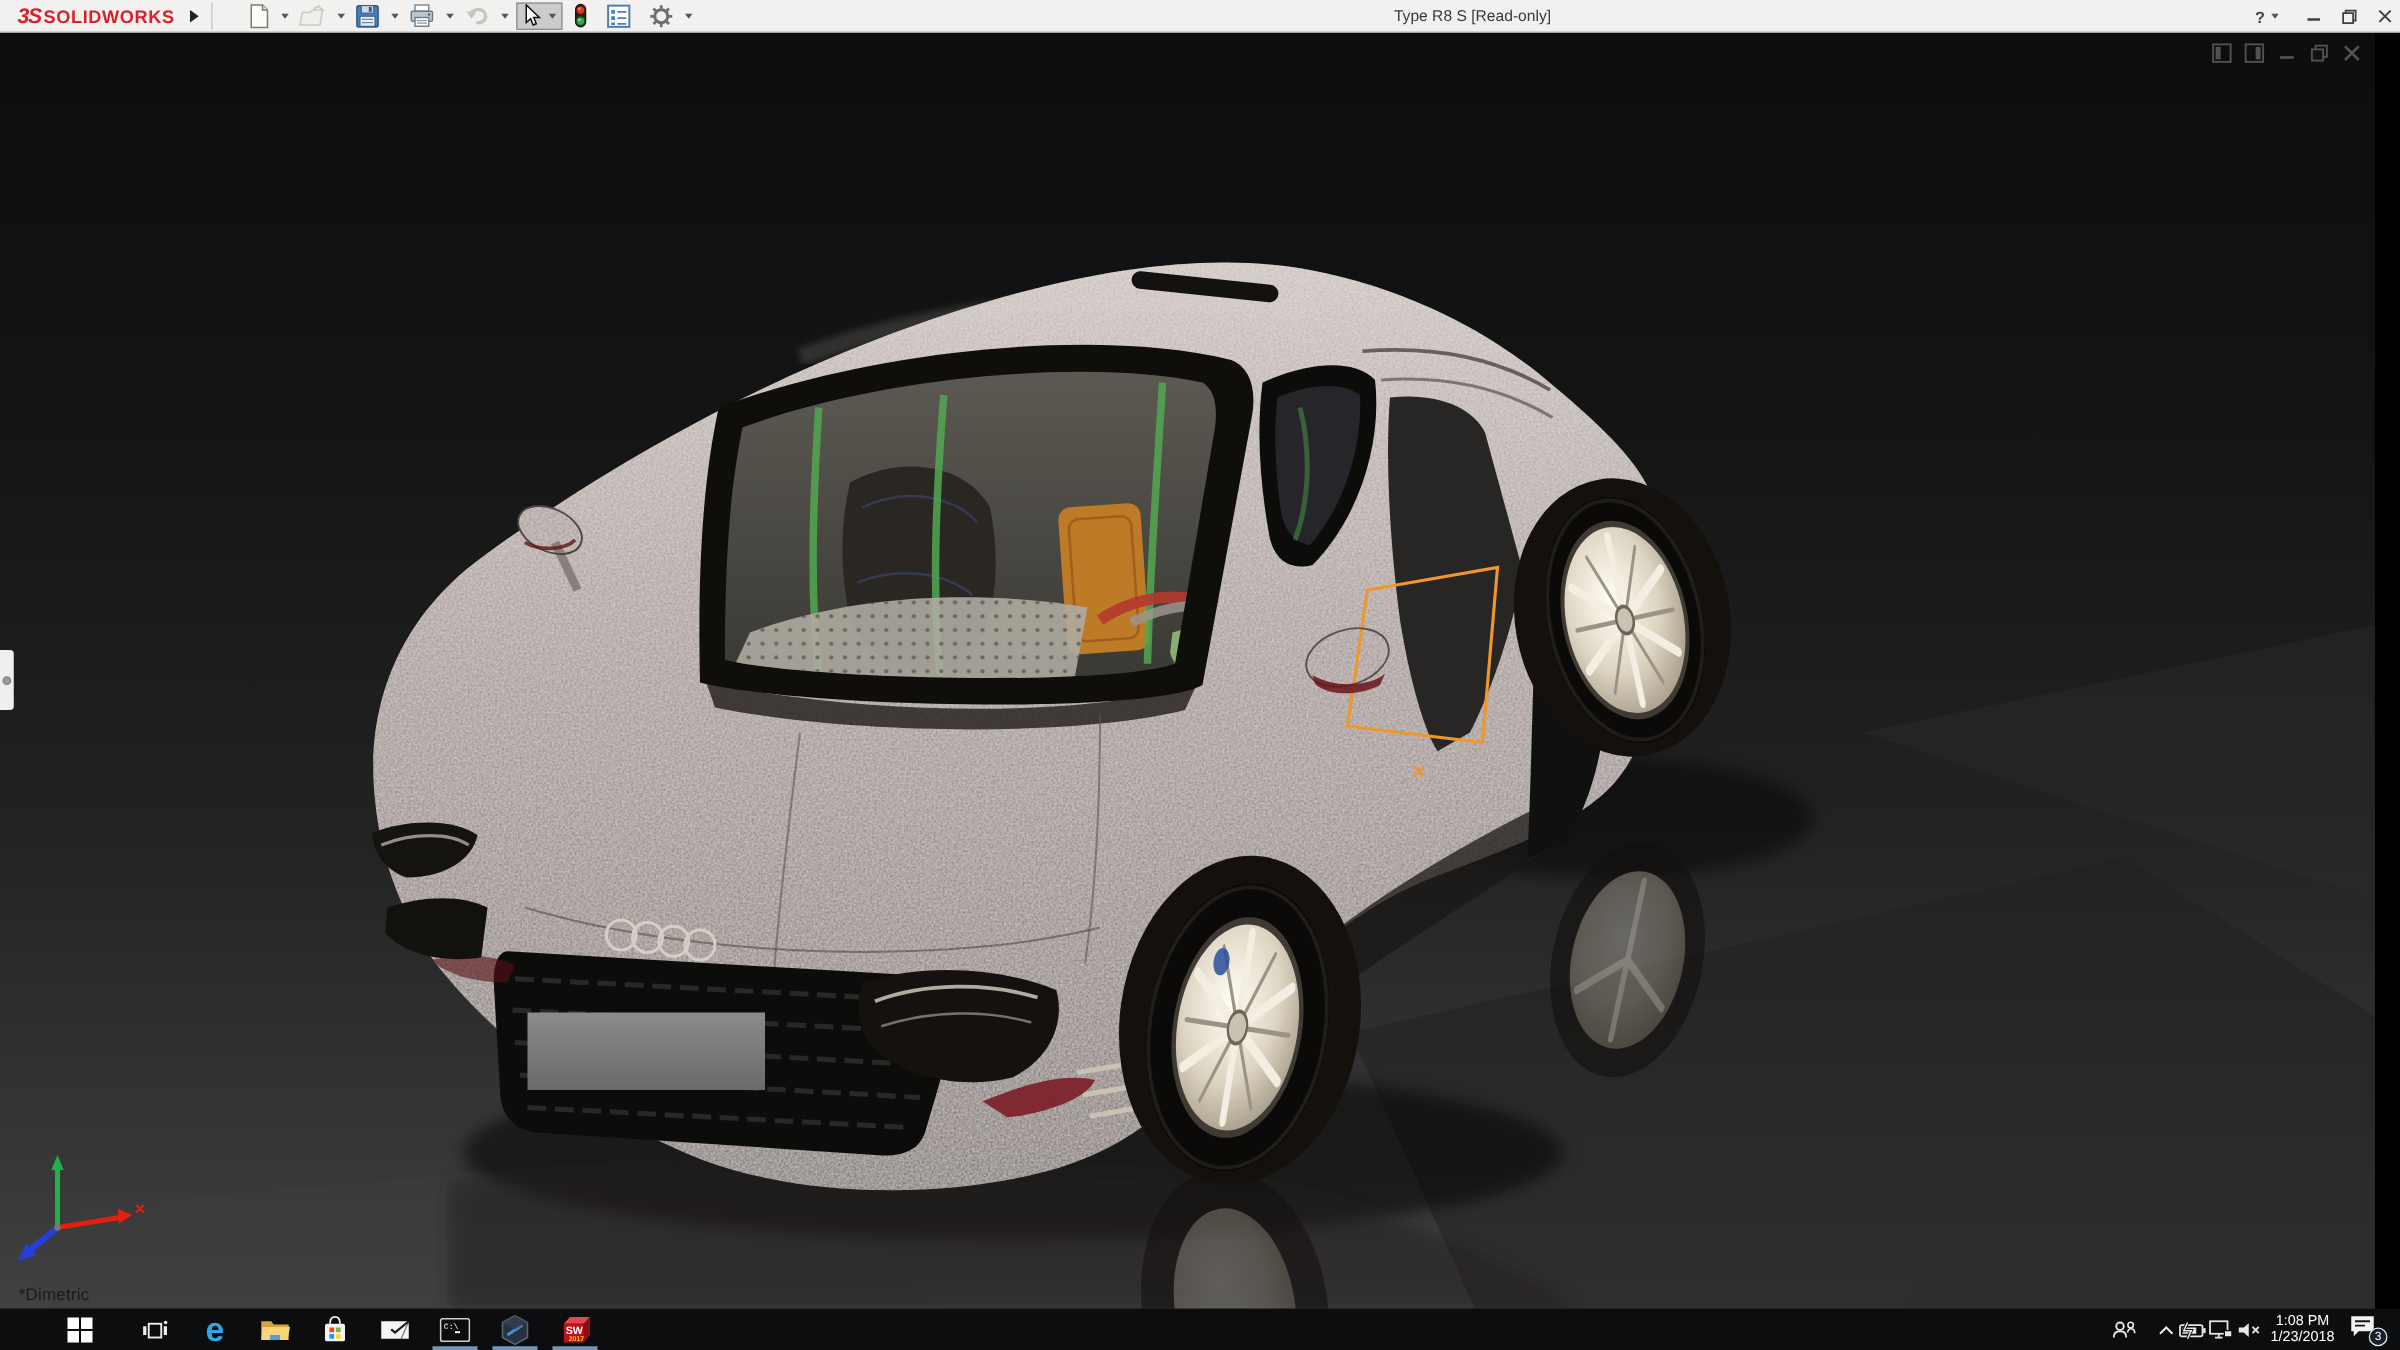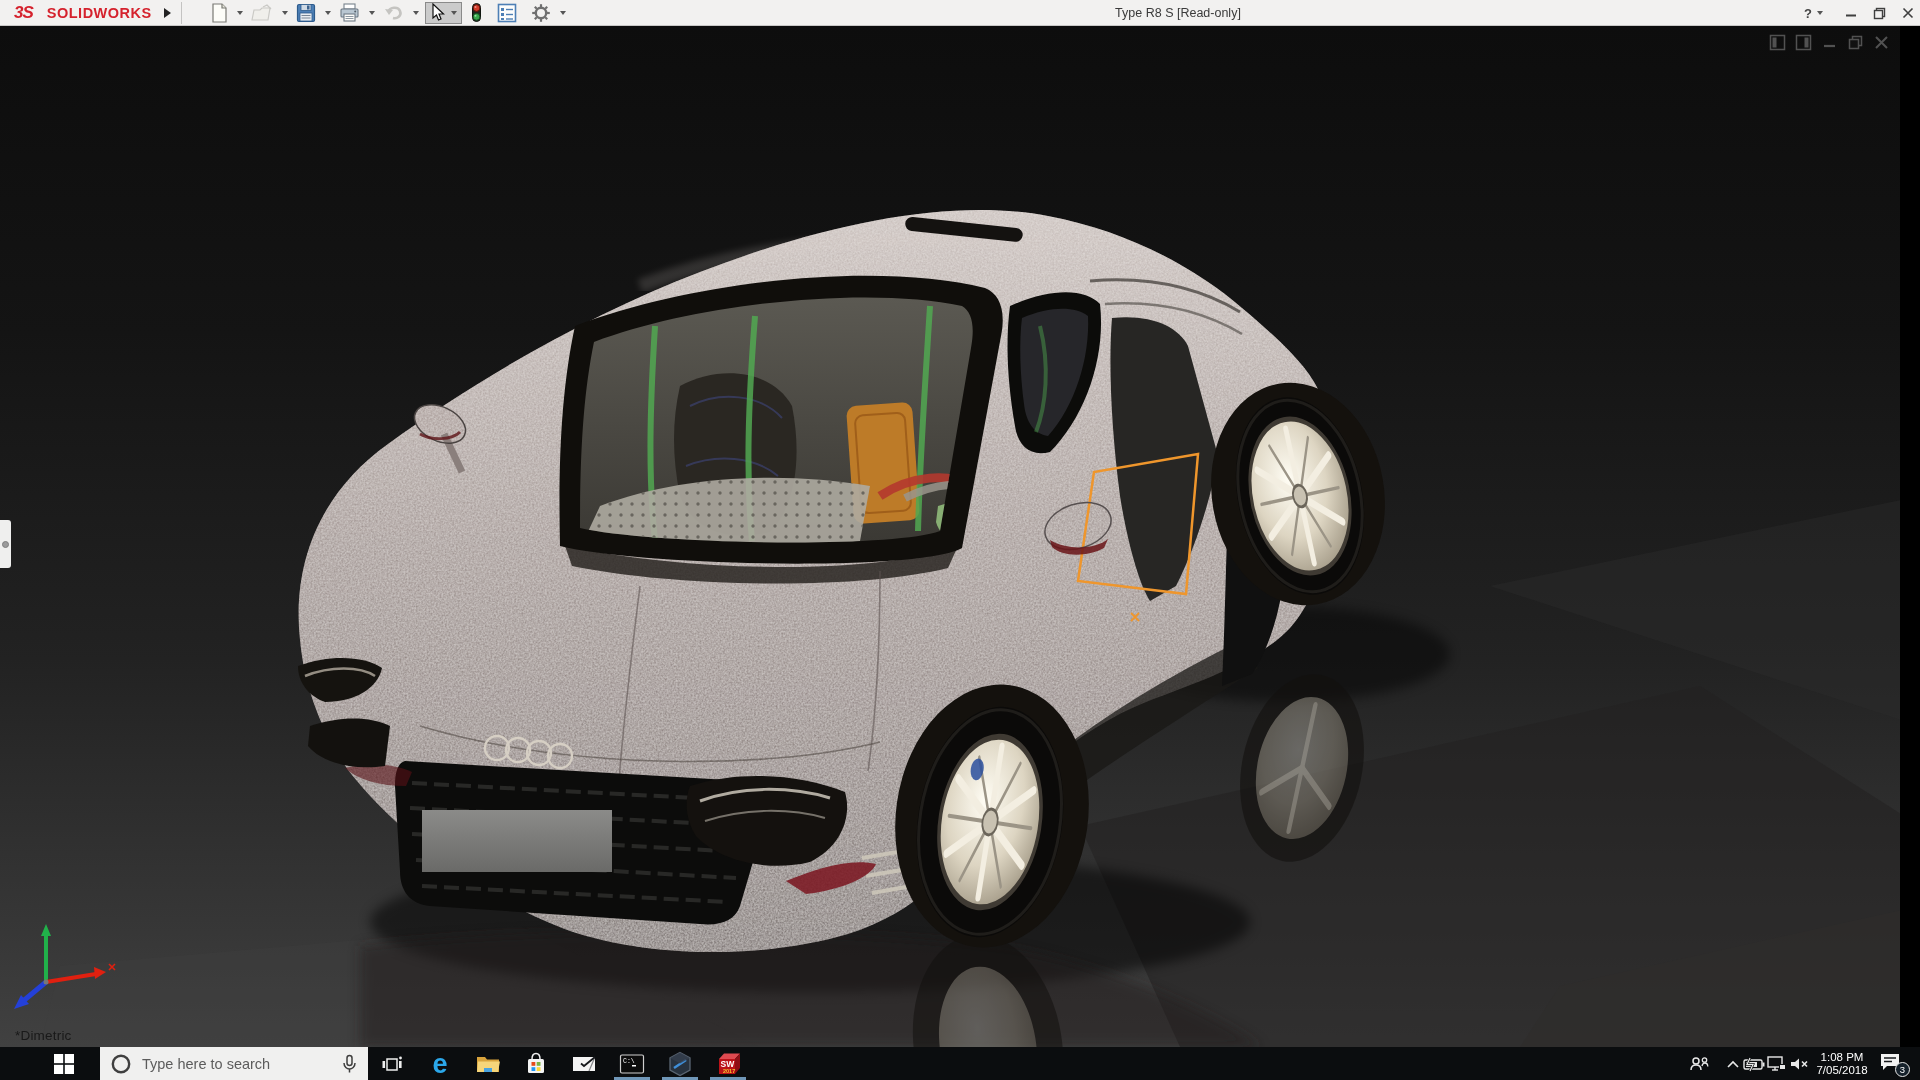--- a/index.html
+++ b/index.html
@@ -5,21 +5,21 @@
   * { margin:0; padding:0; box-sizing:border-box; }
   html,body { width:1920px; height:1080px; overflow:hidden; background:#000;
               font-family:"Liberation Sans", sans-serif; }
 
   
   .titlebar { position:absolute; top:0; left:0; width:1920px; height:26px;
               background:#f2f1f0; border-bottom:1px solid #c9c8c7;
               display:flex; align-items:center; z-index:10; }
   .brand { display:flex; align-items:baseline; margin-left:14px; white-space:nowrap; }
   .brand-mark { color:#d5222d; font-weight:bold; font-style:italic; font-size:17px;
-                letter-spacing:-1px; margin-right:14px; }
+                letter-spacing:-1px; margin-right:2px; }
   .brand-name { color:#d5222d; font-weight:bold; font-size:14.5px; letter-spacing:0.5px;text-align:center; }
   .menu-arrow { width:0; height:0; border-left:7px solid #222; border-top:5px solid transparent;
                 border-bottom:5px solid transparent; margin:0 10px 0 12px; cursor:pointer; }
   .tb-sep { width:1px; height:22px; background:#c4c3c2; margin-right:26px; }
   .tools { display:flex; align-items:center; }
   .tool { display:flex; align-items:center; padding:1px 2px; margin-right:4px; }
   .tool svg { display:block; }
   .caret { width:0; height:0; border-top:4px solid #555; border-left:3.5px solid transparent;
            border-right:3.5px solid transparent; margin:0 6px 0 3px; }
   .tool.disabled svg { opacity:.45; }
@@ -512,31 +512,20 @@
 <div class="taskbar">
   <div class="tb-start">
     <svg width="22" height="22" viewBox="0 0 22 22">
       <rect x="1" y="1" width="9.2" height="9.2" fill="#fff"></rect>
       <rect x="11.8" y="1" width="9.2" height="9.2" fill="#fff"></rect>
       <rect x="1" y="11.8" width="9.2" height="9.2" fill="#fff"></rect>
       <rect x="11.8" y="11.8" width="9.2" height="9.2" fill="#fff"></rect>
     </svg>
   </div>
 
-  <div class="tb-search">
-    <svg width="22" height="22" viewBox="0 0 22 22">
-      <circle cx="11" cy="11" r="8.2" fill="none" stroke="#3f3f3f" stroke-width="2.4"></circle>
-    </svg>
-    <input type="text" placeholder="Type here to search" style="">
-    <svg width="17" height="20" viewBox="0 0 17 20">
-      <rect x="6" y="1.5" width="5" height="10" rx="2.5" fill="none" stroke="#3f3f3f" stroke-width="1.5"></rect>
-      <path d="M3,9 C3,13 6,15 8.5,15 C11,15 14,13 14,9" fill="none" stroke="#3f3f3f" stroke-width="1.5"></path>
-      <line x1="8.5" y1="15" x2="8.5" y2="18.5" stroke="#3f3f3f" stroke-width="1.5"></line>
-    </svg>
-  </div>
 
   <div class="tb-app">
     <svg width="24" height="24" viewBox="0 0 24 24">
       <rect x="7" y="7" width="10" height="11" fill="none" stroke="#eee" stroke-width="1.5"></rect>
       <rect x="2.5" y="9" width="2.6" height="7" fill="#eee"></rect>
       <rect x="19" y="9" width="2.6" height="7" fill="#eee"></rect>
       <circle cx="20.5" cy="6" r="1.4" fill="#eee"></circle>
     </svg>
   </div>
 
@@ -635,21 +624,21 @@
       </svg>
     </div>
     <div class="tray-ic">
       <svg width="22" height="18" viewBox="0 0 22 18">
         <polygon points="3,7 7,7 11,3.5 11,14.5 7,11 3,11" fill="#e8e8e8"></polygon>
         <path d="M14,6.5 L19,11.5 M19,6.5 L14,11.5" stroke="#e8e8e8" stroke-width="1.6"></path>
       </svg>
     </div>
     <div class="clock">
       <div>1:08 PM</div>
-      <div>7/05/2018</div>
+      <div>1/23/2018</div>
     </div>
     <div class="action-wrap">
       <svg width="24" height="24" viewBox="0 0 24 24">
         <path d="M3,4 L21,4 L21,16 L9,16 L5,20 L5,16 L3,16 Z" fill="#f2f2f2"></path>
         <line x1="6" y1="8" x2="18" y2="8" stroke="#14171a" stroke-width="1.5"></line>
         <line x1="6" y1="11.5" x2="14" y2="11.5" stroke="#14171a" stroke-width="1.5"></line>
       </svg>
       <div class="badge">3</div>
     </div>
   </div>

